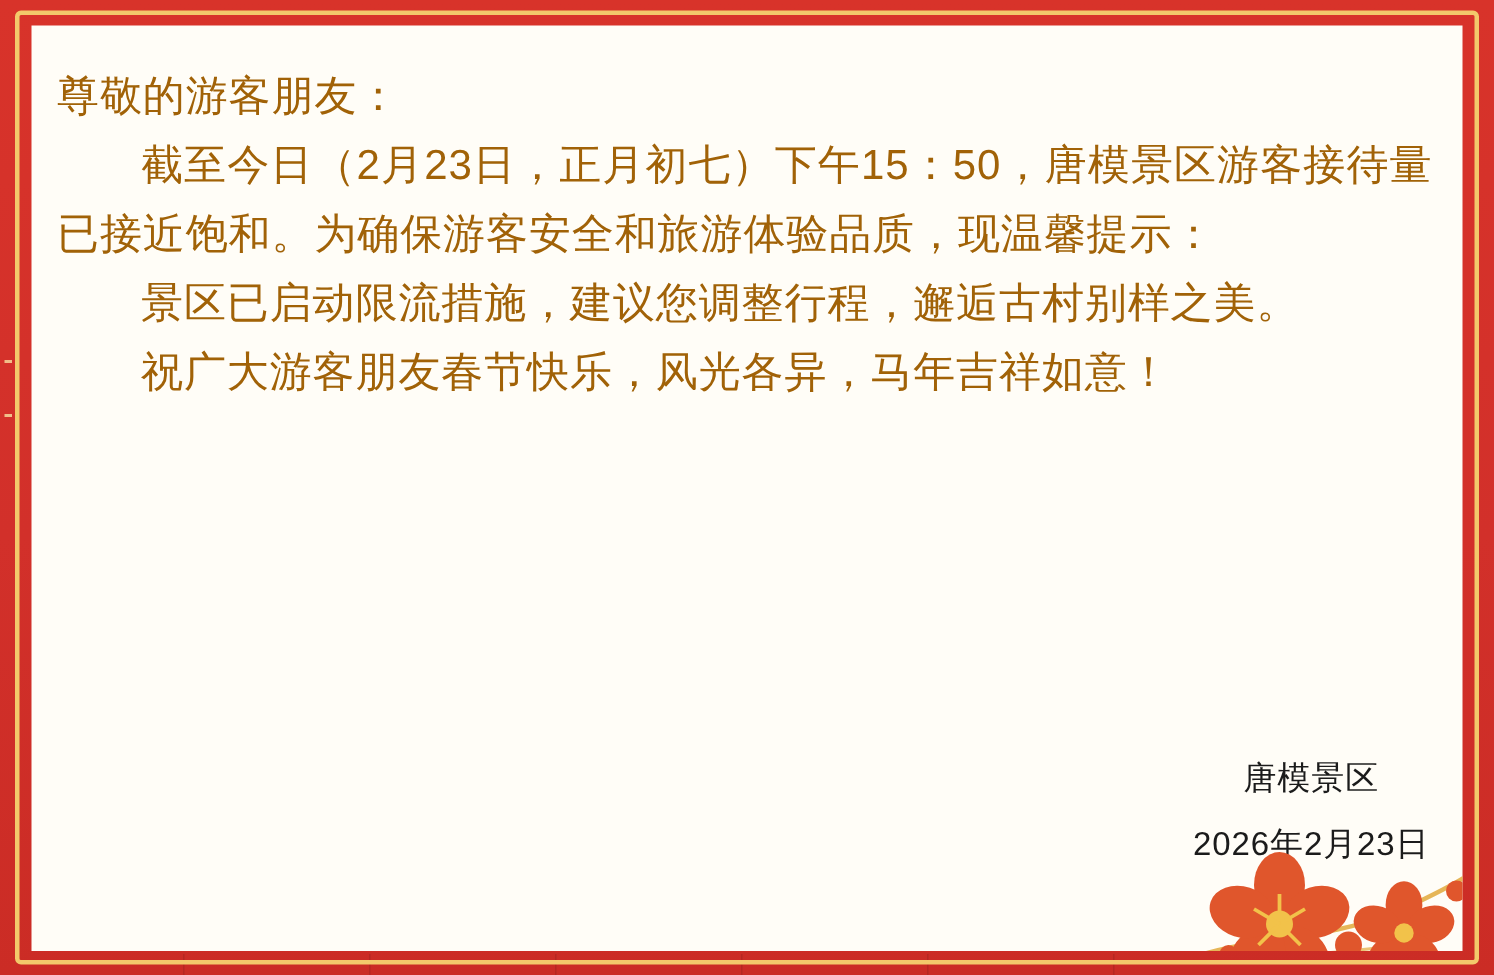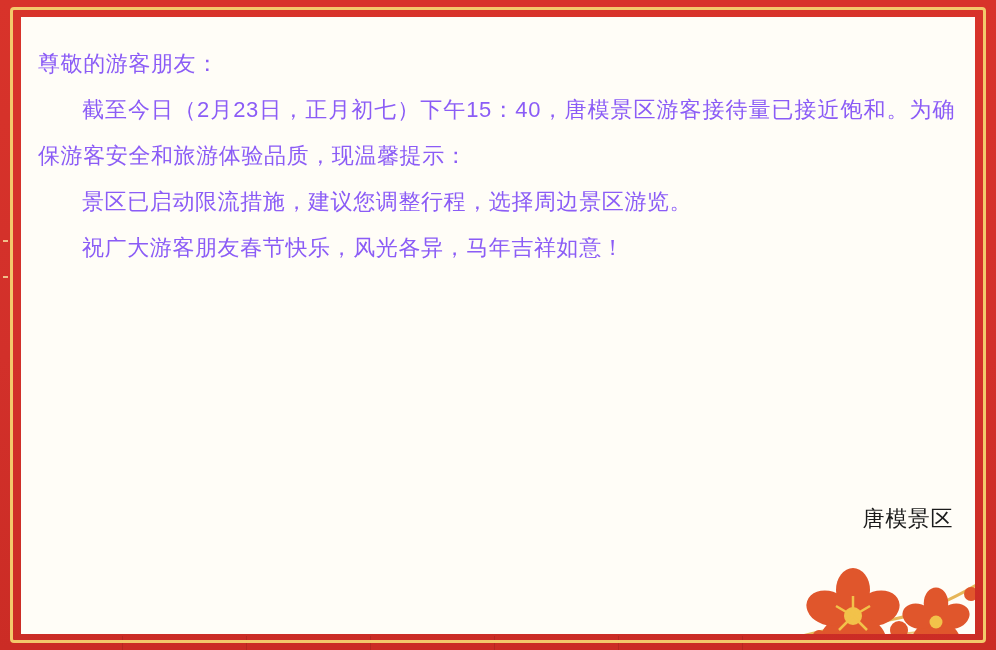--- a/index.html
+++ b/index.html
@@ -67,22 +67,22 @@
     background: #f6d79a;
     opacity: .85;
   }
 
   
   .content {
     position: absolute;
     left: 17px;
     top: 24px;
     right: 20px;
-    color: #8b5cf6;
-    font-size: 22px;
+    color: #a16207;
+    font-size: 28px;
     line-height: 46px;
     letter-spacing: 0.6px;
     text-align: justify;
   }
   .content p {
     margin: 0;
   }
   .indent {
     text-indent: 2em;
   }
@@ -126,27 +126,28 @@
 
   <div class="edge-tick" style="top:240px;"></div>
   <div class="edge-tick" style="top:276px;"></div>
 
   <div class="gold-frame"></div>
 
   <div class="paper">
 
     <div class="content">
       <p>尊敬的游客朋友：</p>
-      <p class="indent">截至今日（2月23日，正月初七）下午15：40，唐模景区游客接待量已接近饱和。为确保游客安全和旅游体验品质，现温馨提示：</p>
-      <p class="indent">景区已启动限流措施，建议您调整行程，选择周边景区游览。</p>
+      <p class="indent">截至今日（2月23日，正月初七）下午15：50，唐模景区游客接待量已接近饱和。为确保游客安全和旅游体验品质，现温馨提示：</p>
+      <p class="indent">景区已启动限流措施，建议您调整行程，邂逅古村别样之美。</p>
       <p class="indent">祝广大游客朋友春节快乐，风光各异，马年吉祥如意！</p>
     </div>
 
     <div class="signature">
       <div>唐模景区</div>
+      <div>2026年2月23日</div>
     </div>
 
     <svg class="ornament" viewBox="0 0 250 110" aria-hidden="true">
 
       <path d="M60 108 C100 92 150 96 200 76 C222 66 238 58 250 50" stroke="#e2a93c" stroke-width="3" fill="none" opacity="0.85"></path>
       <path d="M120 110 C150 100 178 104 210 96" stroke="#e2a93c" stroke-width="2" fill="none" opacity="0.7"></path>
 
       <g transform="translate(122,84)">
         <g fill="#e0562c">
           <ellipse cx="0" cy="-26" rx="17" ry="22"></ellipse>

